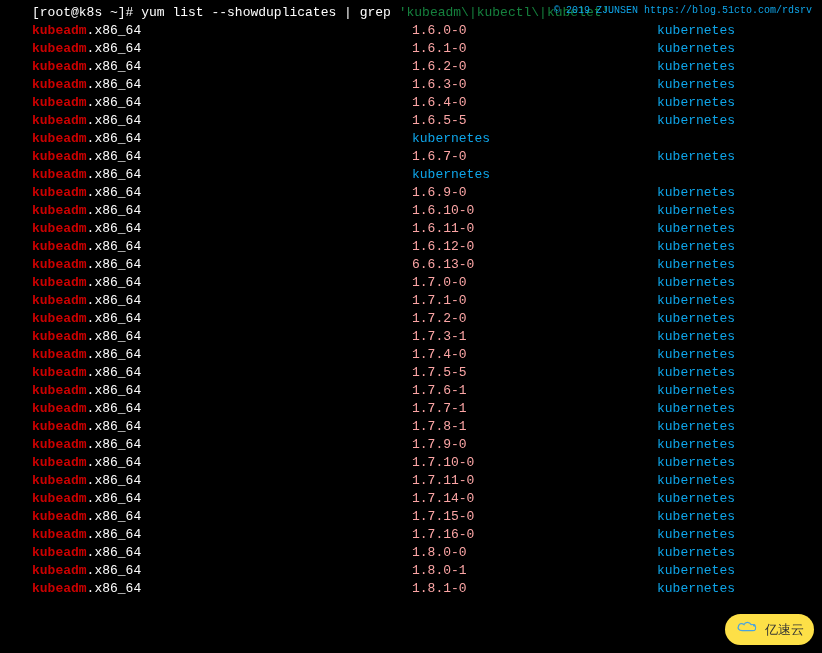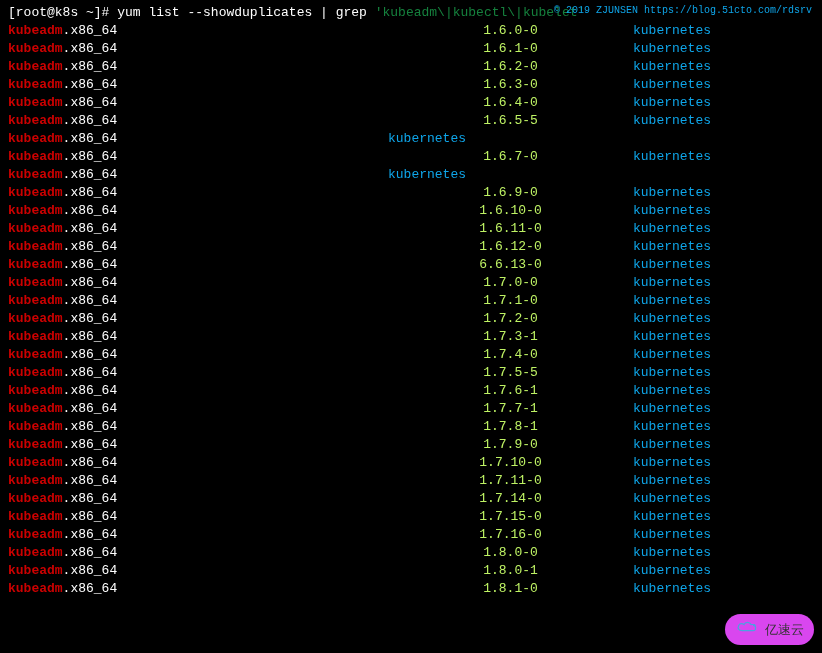--- a/index.html
+++ b/index.html
@@ -15,20 +15,21 @@
       color: #fff;
       padding: 4px 8px;
       width: 822px;
       height: 653px;
       overflow: hidden;
       position: relative;
     }
     .terminal-line {
       white-space: pre;
       display: flex;
+      margin-left: 24px;
     }
     .prompt {
       color: #fff;
     }
     .command {
       color: #fff;
     }
     .quoted {
       color: #15803d;
     }
@@ -39,40 +40,39 @@
     .pkg-arch {
       color: #fff;
     }
     .col-name {
       width: 380px;
       flex-shrink: 0;
     }
     .col-version {
       width: 245px;
       flex-shrink: 0;
-      color: #bef264;
-      text-align: center;
+      color: #fca5a5;
     }
     .col-repo {
       color: #0ea5e9;
       text-align: right;
     }
     .watermark {
       position: absolute;
       top: 2px;
       right: 10px;
       color: #0ea5e9;
       font-size: 10px;
       z-index: 5;
     }
     .logo-badge {
       position: absolute;
       bottom: 8px;
       right: 8px;
-      background: #d946ef;
+      background: #fde047;
       border-radius: 18px;
       padding: 4px 10px;
       display: flex;
       align-items: center;
       gap: 6px;
       font-family: sans-serif;
       font-size: 13px;
       color: #333;
       box-shadow: 0 1px 3px rgba(0,0,0,0.3);
       z-index: 10;

